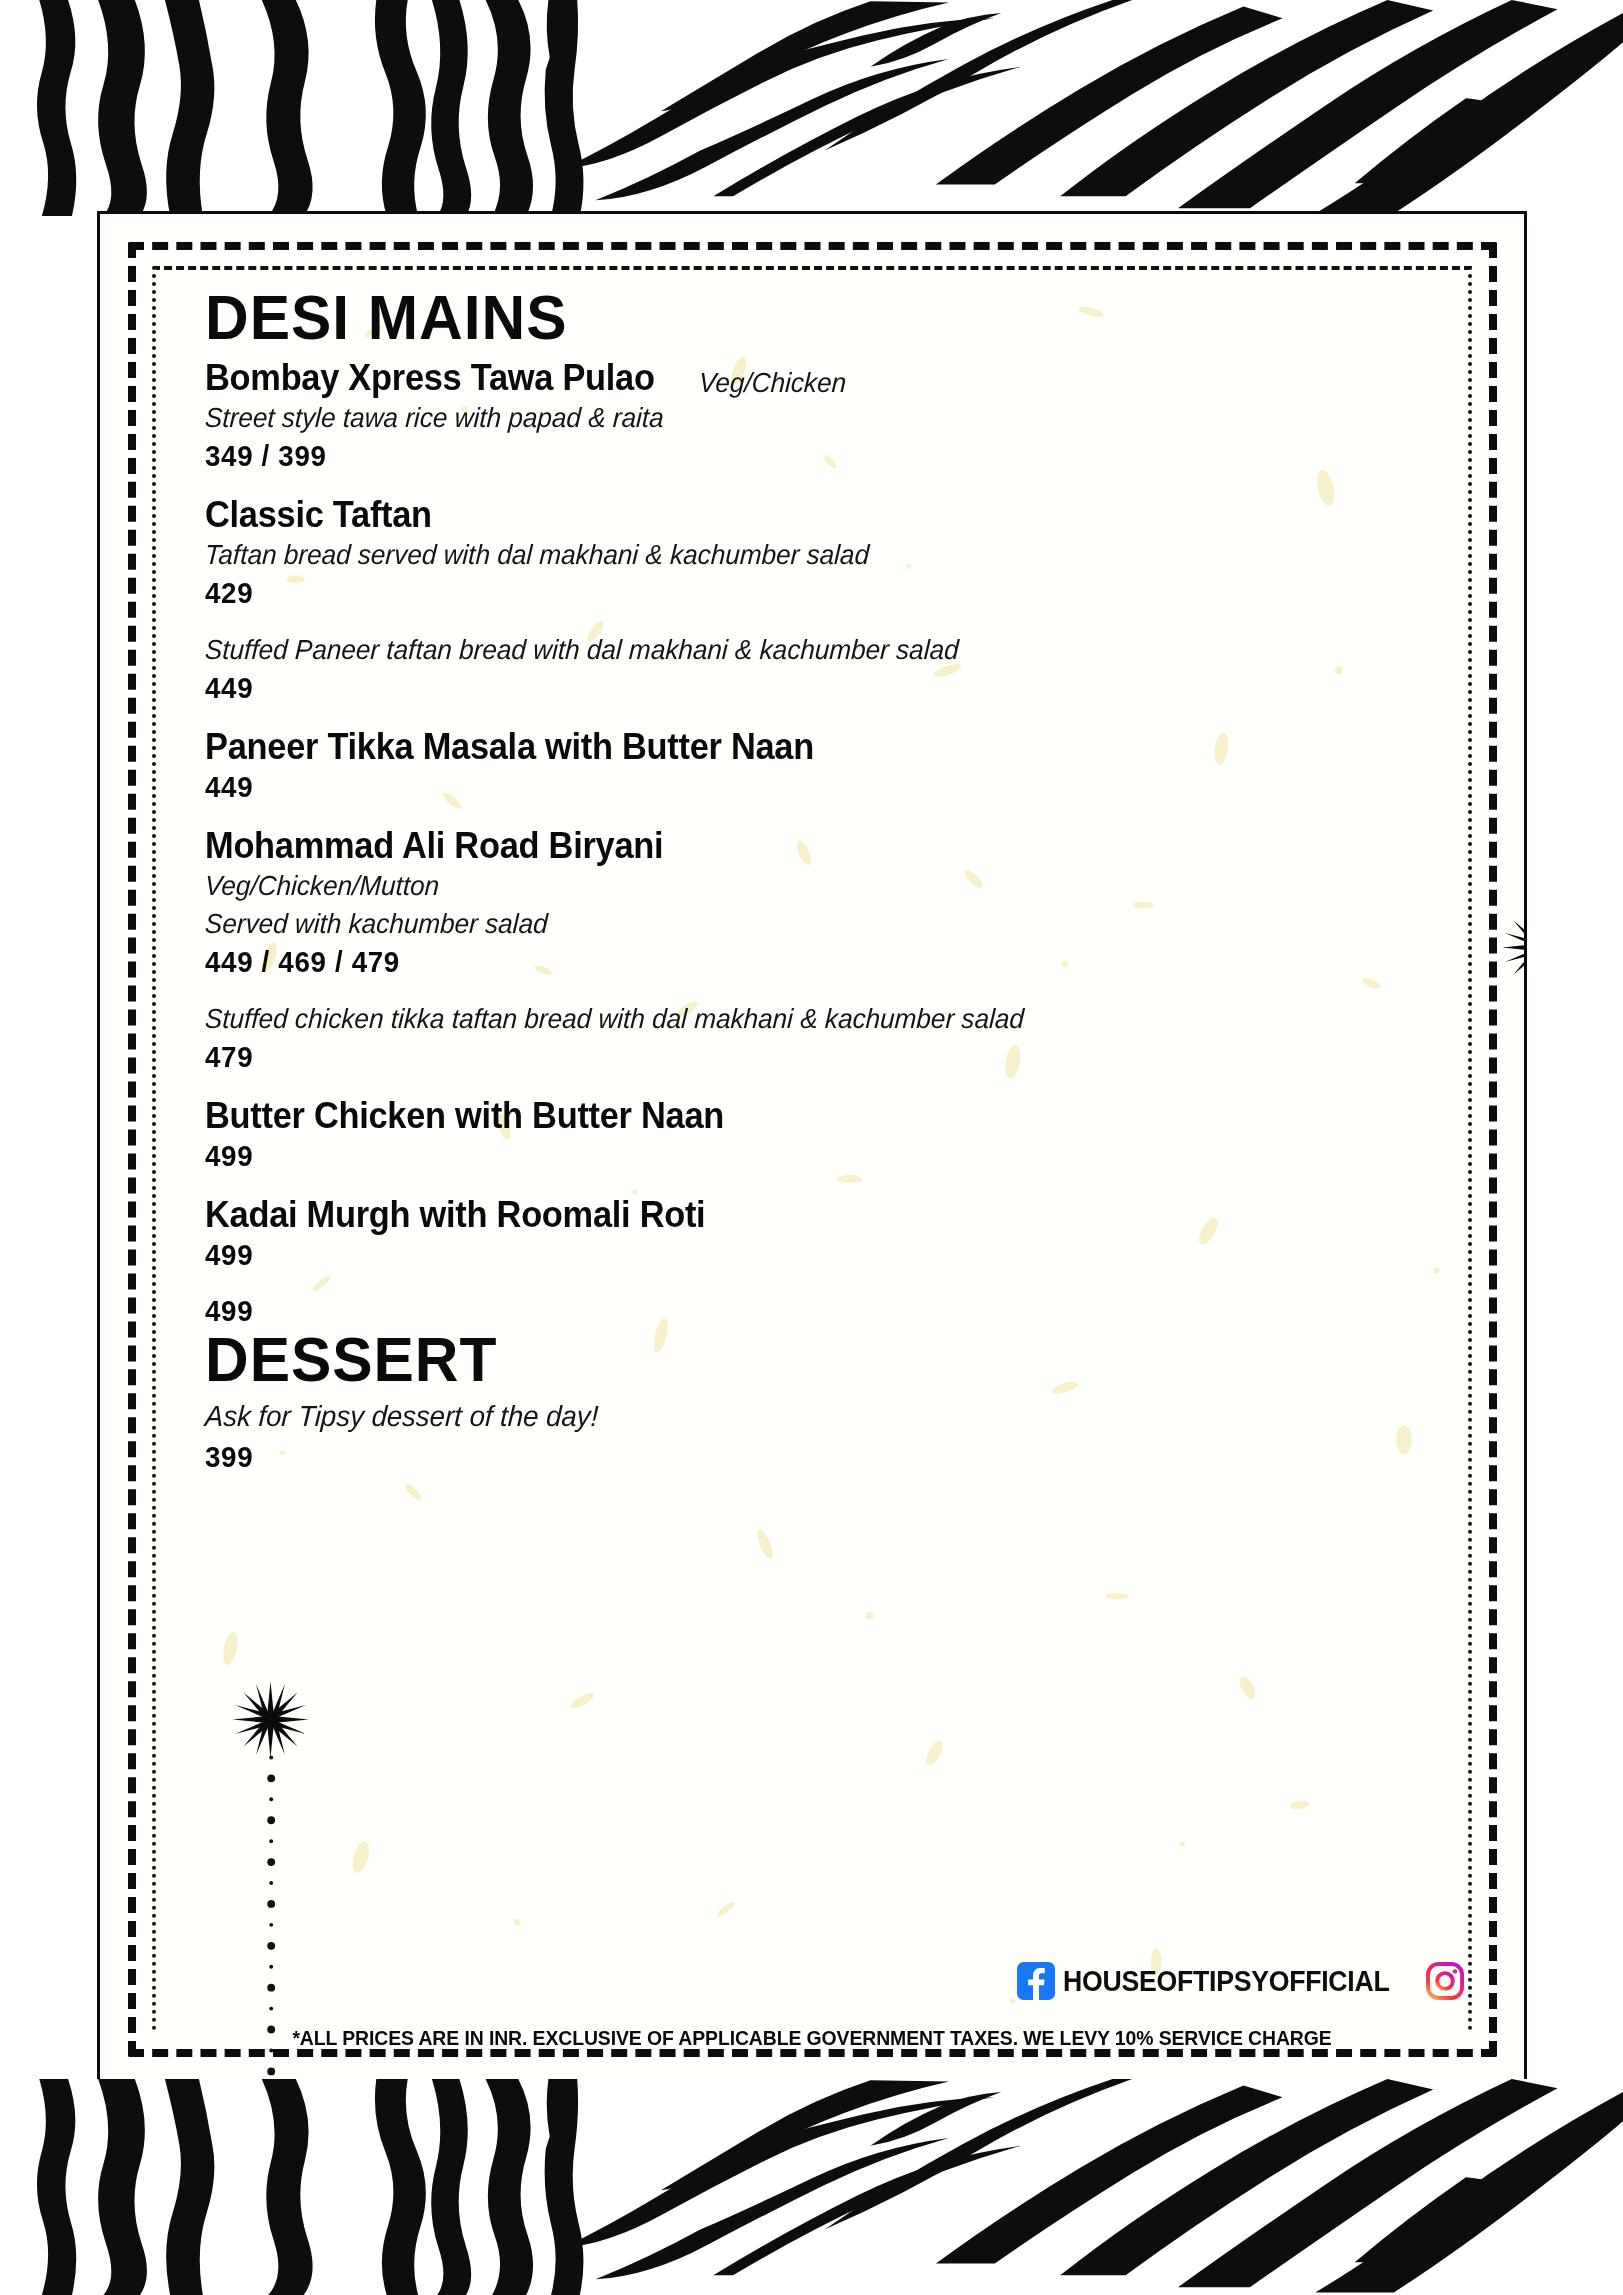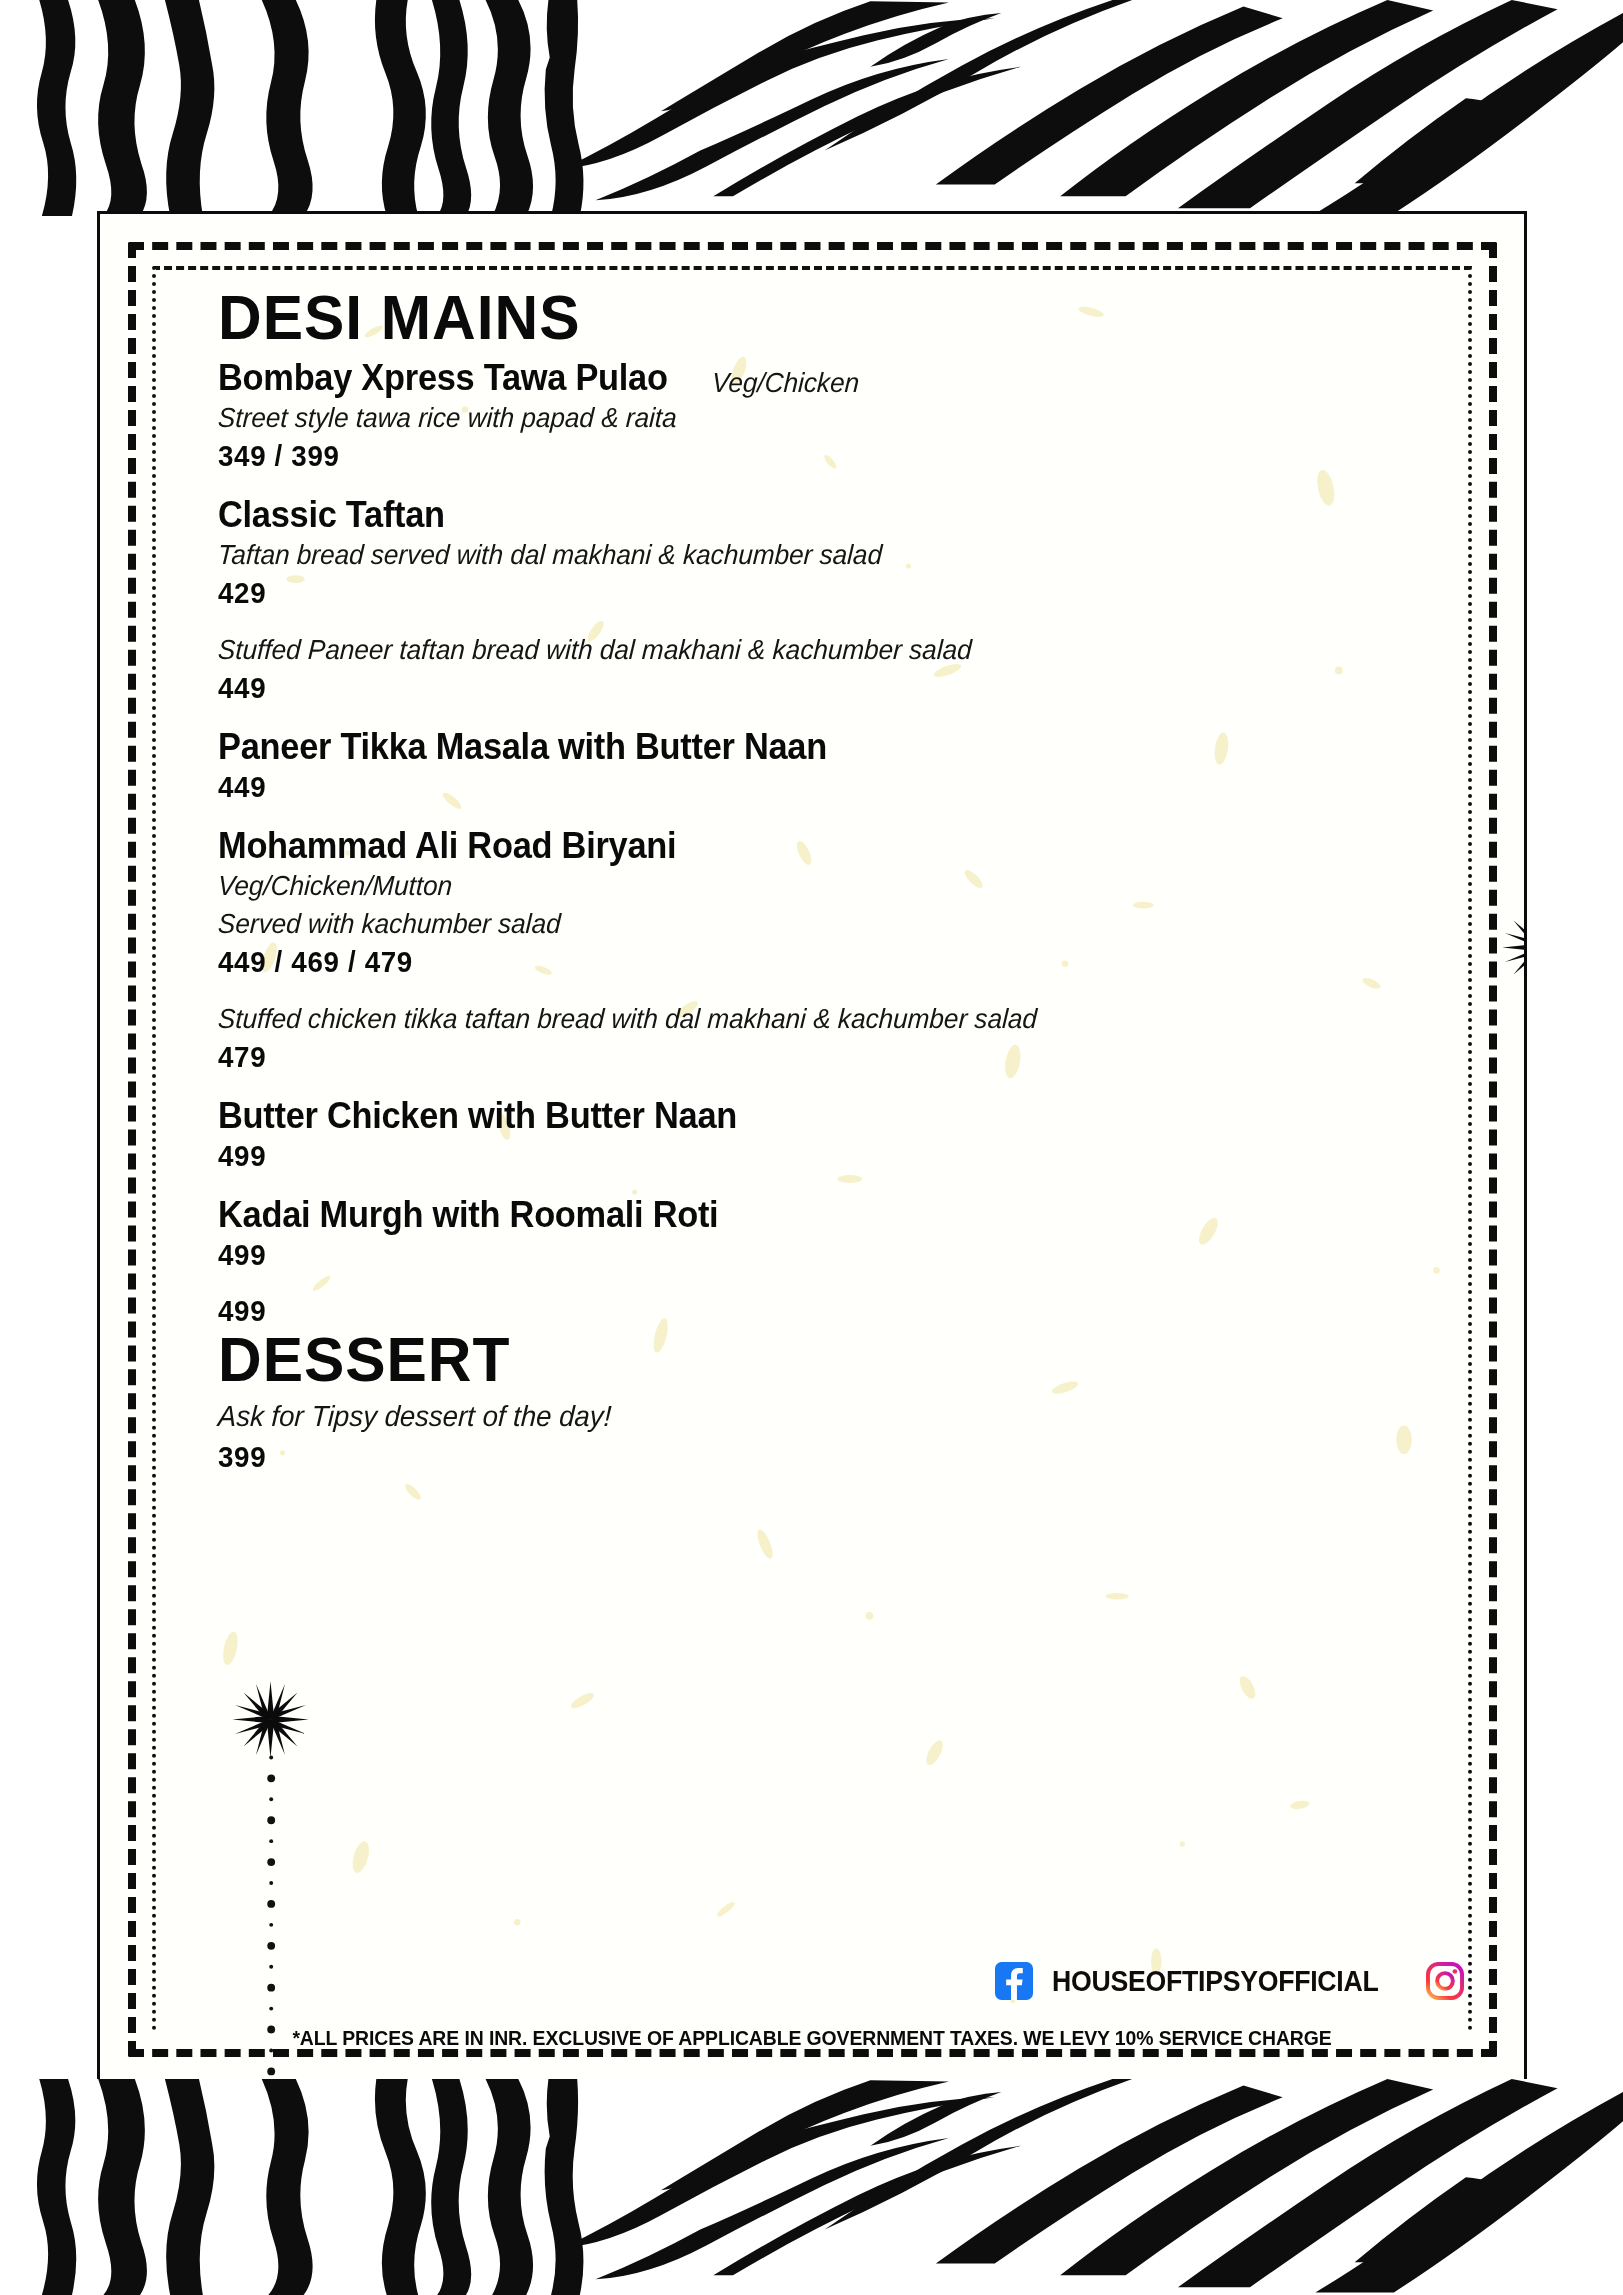--- a/index.html
+++ b/index.html
@@ -58,21 +58,21 @@
   
   .sparkle{position:absolute;pointer-events:none;}
   #sparkle-right{left:1401px;top:694px;width:79px;height:79px;}
   #sparkle-left{left:131px;top:1466px;width:79px;height:79px;}
   .dot-trail{position:absolute;pointer-events:none;}
   #trail-left{left:164px;top:1538px;width:14.4px;height:419px;}
 
   
   #content{
     position:absolute;
-    left:118px;top:72px;
+    left:105px;top:72px;
     width:1270px;
   }
 
   .section-title{
     font-size:63px;
     font-weight:700;
     letter-spacing:1px;
     color:#0a0a0a;
     line-height:1.0;
     margin:0 0 9.2px 0;
@@ -134,21 +134,21 @@
   #item-0 .item-name{font-size:37px;}
 
   #dessert-block{}
   #dessert-block .item-desc{font-size:29px;margin-top:1.3px;}
   #dessert-block .item-price{margin-top:5.2px;}
 
   
   #social-row{
     position:absolute;
     right:60px;bottom:84px;
-    display:flex;align-items:center;gap:19px;
+    display:flex;align-items:center;gap:8px;
   }
   #fb-icon{
     width:38px;height:38px;border-radius:6.5px;
     background:#1877F2;
     position:relative;flex:none;
   }
   #fb-icon svg{position:absolute;left:0;top:0;}
   #social-handle{
     font-size:29px;font-weight:700;
     color:#100c0c;letter-spacing:-0.3px;

